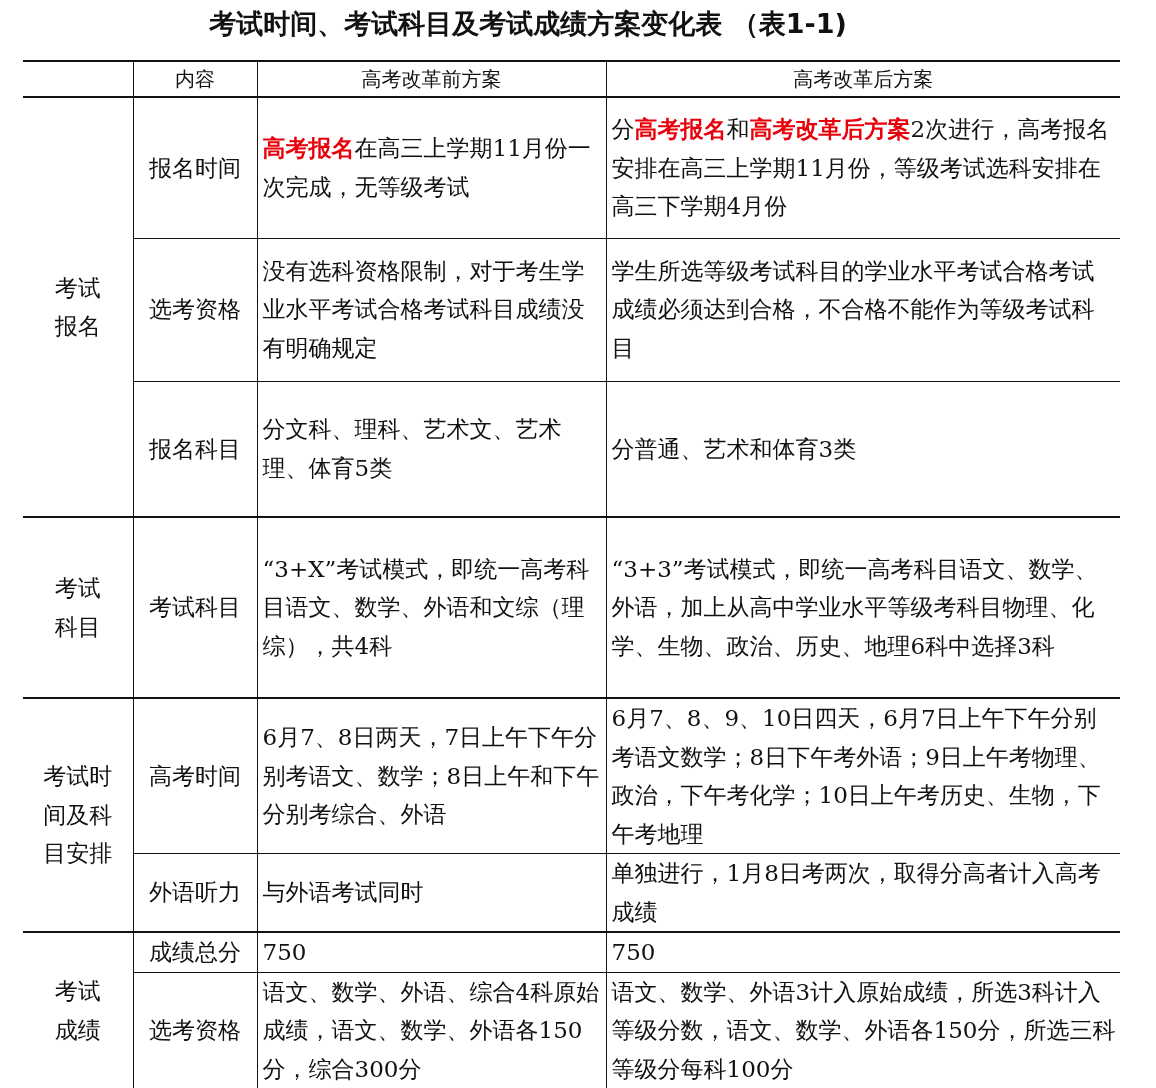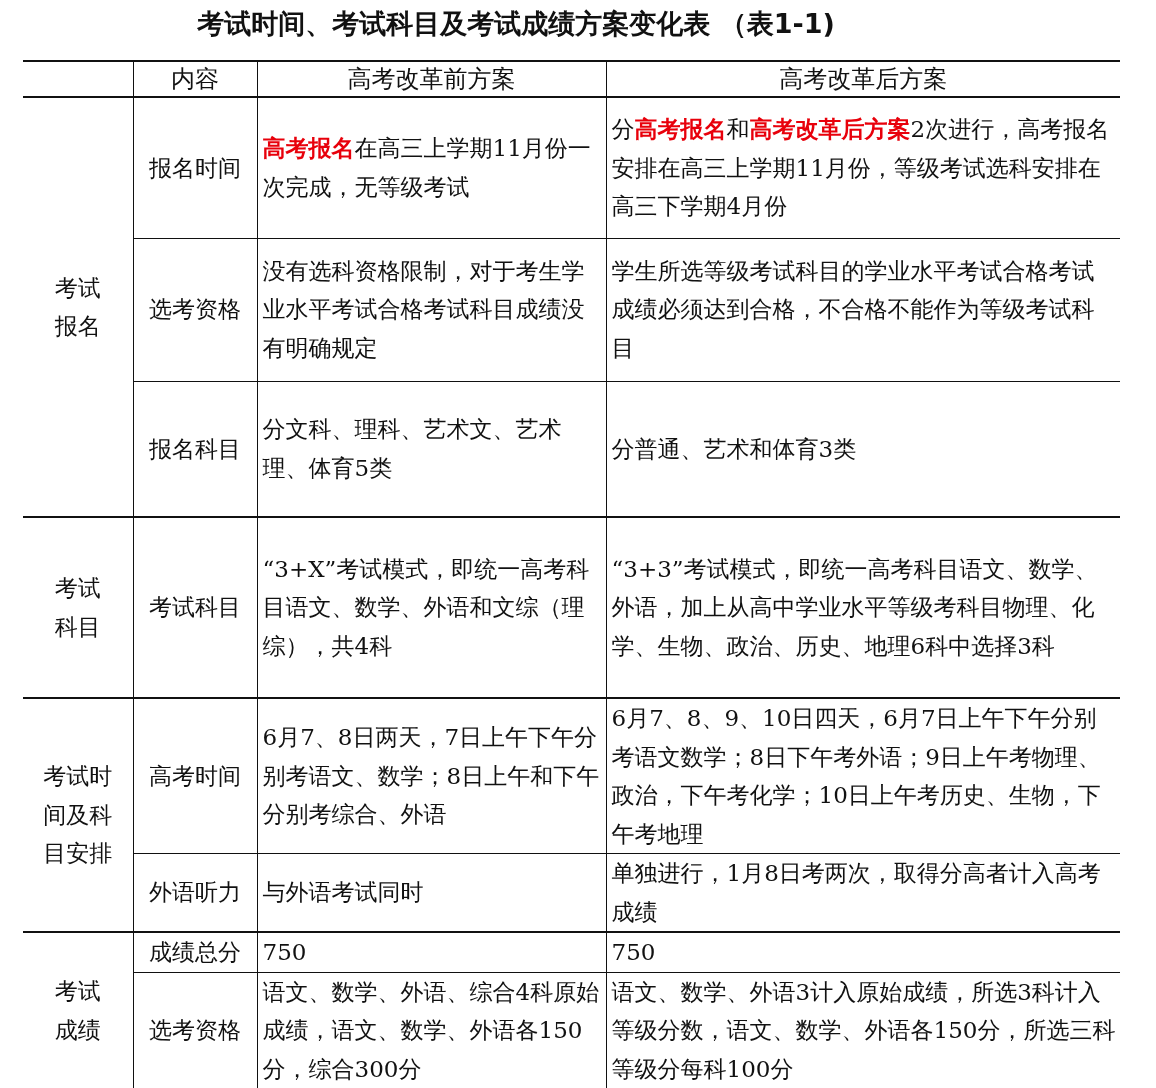--- a/index.html
+++ b/index.html
@@ -1,24 +1,24 @@
 <!DOCTYPE html>
 <html><head>
 <meta charset="utf-8">
 <style>
   html, body { margin:0; padding:0; background:#ffffff; }
   body { width:1156px; height:1088px; position:relative; overflow:hidden;
          font-family:"DejaVu Serif","Liberation Serif",serif; color:#111; }
-  .title { position:absolute; left:0; top:4px; width:1032px; text-align:center;
+  .title { position:absolute; left:12px; top:4px; width:1032px; text-align:center;
            font-family:"DejaVu Sans","Liberation Sans",sans-serif; font-weight:bold;
            font-size:27px; letter-spacing:0px; line-height:40px; }
   table.main { position:absolute; left:23px; top:60px; border-collapse:collapse;
                table-layout:fixed; width:1097px; }
   table.main td { border:1.5px solid #111; padding:0; vertical-align:middle; font-size:23px; line-height:38.5px; }
-  table.main tr.head td { height:34px; text-align:center; font-size:24px; line-height:34px; }
+  table.main tr.head td { height:34px; text-align:center; font-size:20px; line-height:34px; }
   
   table.main td.c0 { border-left:none;margin-top:18px; }
   table.main td.c3 { border-right:none;margin-left:39px; }
   table.main tr.head td.c0 { border-left:none; }
   .cat { text-align:center; padding:0 6px !important; }
   .sub { text-align:center;margin-top:44px; }
   .txt { padding:0 4px 0 5px !important; text-align:left; }
   .red { color:#e8000b; font-weight:bold; font-family:"DejaVu Sans","Liberation Sans",sans-serif; }
   table.main tr.top td { border-top:2.5px solid #111; }
   table.main tr.bottom td { border-bottom:2.5px solid #111; }

